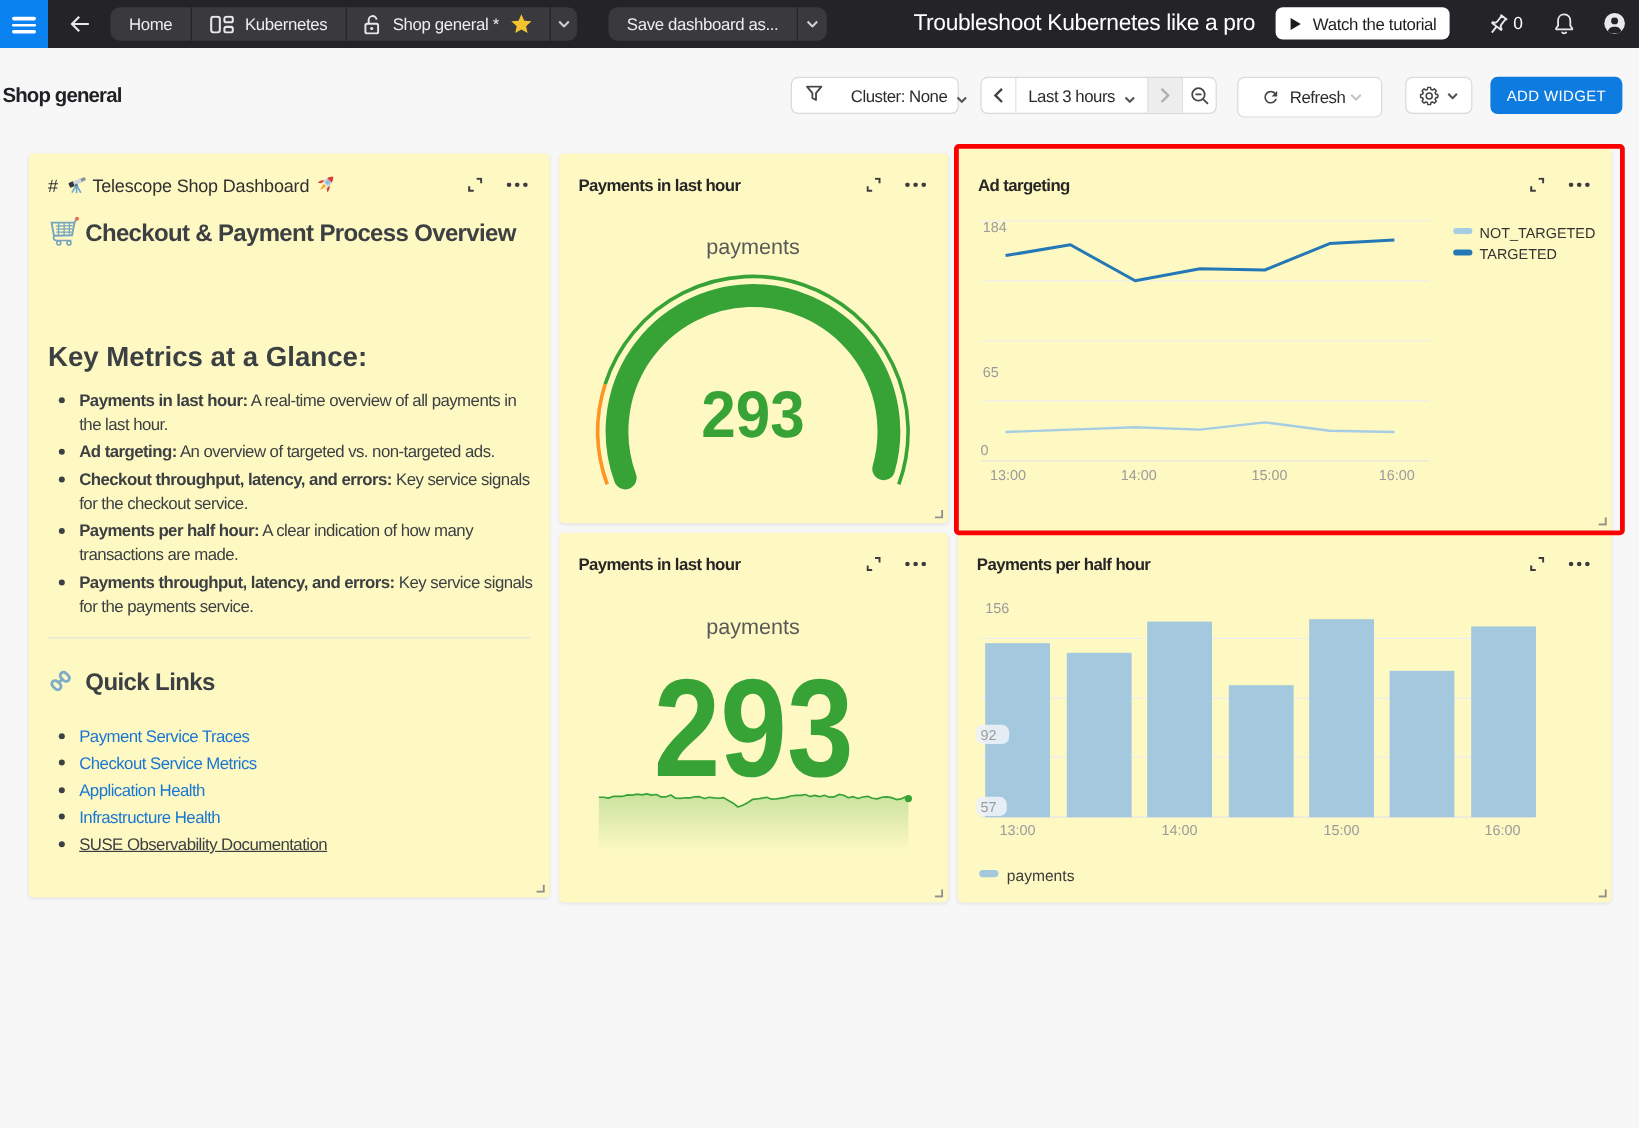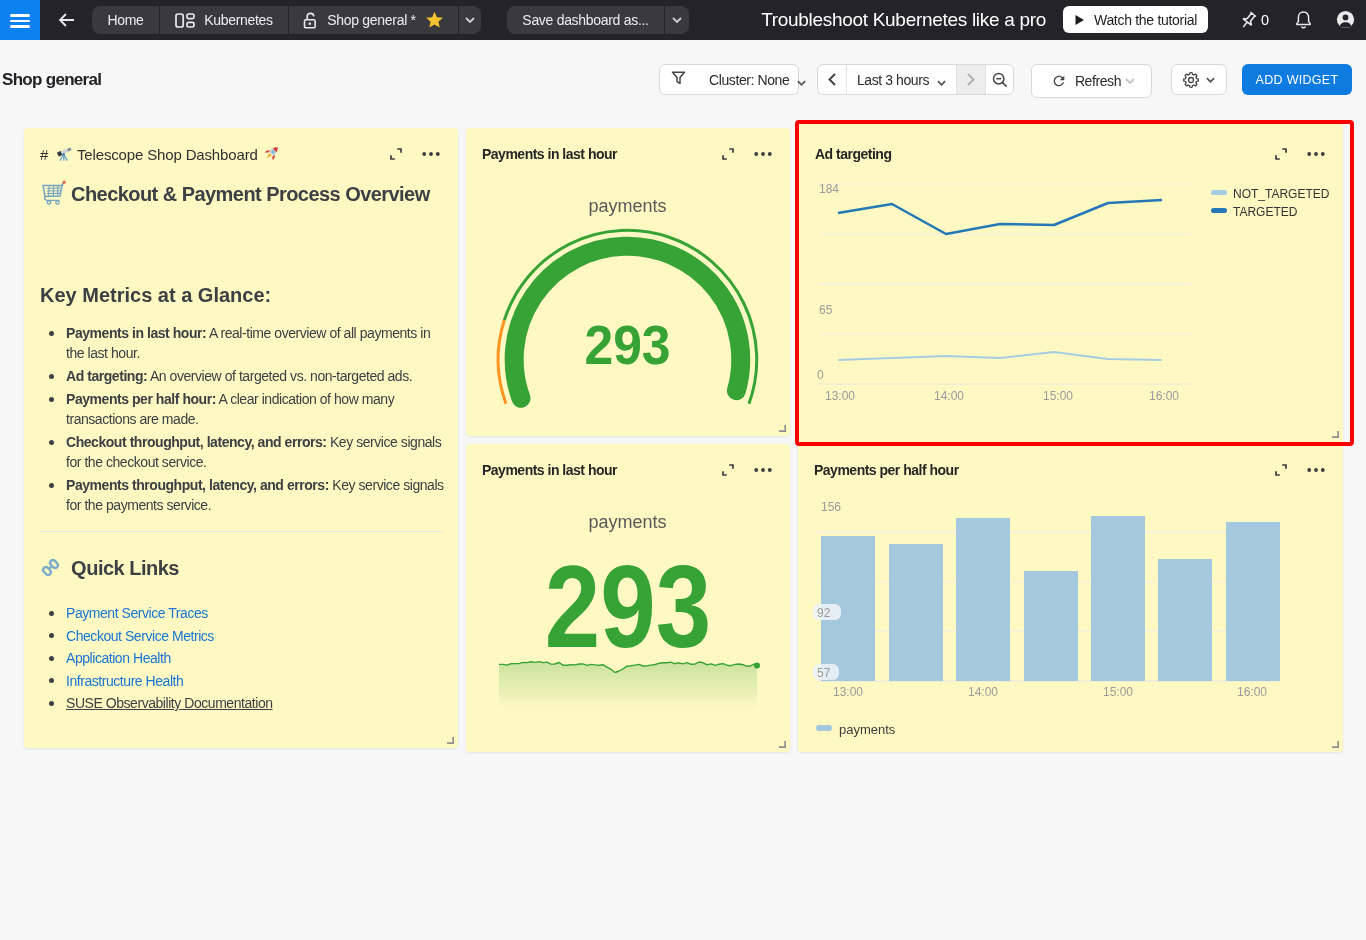--- a/index.html
+++ b/index.html
@@ -191,26 +191,26 @@
 <div style="position:absolute;left:16px;top:52px;font-size:20px;font-weight:bold;color:#3c4043;letter-spacing:-0.55px;white-space:nowrap"><svg width="26" height="25" viewBox="0 0 26 25" style="vertical-align:-4px">
         <path d="M3,5.5 L22,5.5 L20,16 L5,16.5 Z" fill="none" stroke="#76a5bf" stroke-width="1.6"></path>
         <path d="M6.5,8.5 L20.5,8 M6.8,11 L20,10.8 M7,13.5 L19.7,13.4" stroke="#76a5bf" stroke-width="1.1"></path>
         <path d="M9,5.5 L8.6,16.3 M13.5,5.5 L13.4,16.2 M18,5.5 L17.6,16" stroke="#76a5bf" stroke-width="1.1"></path>
         <path d="M22,5.5 L23.6,2.6" stroke="#76a5bf" stroke-width="1.6"></path>
         <circle cx="24.2" cy="2.2" r="1.6" fill="#e8694a"></circle>
         <path d="M5,16.5 C4,18.6 5,20.2 6.8,20.4 L19.5,20.4" fill="none" stroke="#76a5bf" stroke-width="1.4"></path>
         <circle cx="9" cy="22.5" r="1.7" fill="none" stroke="#76a5bf" stroke-width="1.3"></circle>
         <circle cx="17.5" cy="22.5" r="1.7" fill="none" stroke="#76a5bf" stroke-width="1.3"></circle>
       </svg> Checkout &amp; Payment Process Overview</div>
-<div style="position:absolute;left:16px;top:156px;font-size:20px;font-weight:bold;color:#3c4043">Key Metrics at a Glance:</div>
+<div style="position:absolute;left:16px;top:156px;font-size:23px;font-weight:bold;color:#3c4043">Key Metrics at a Glance:</div>
 <ul class="mdl" style="top:195px">
 <li><b>Payments in last hour:</b> A real-time overview of all payments in the last hour.</li>
 <li><b>Ad targeting:</b> An overview of targeted vs. non-targeted ads.</li>
+<li><b>Checkout throughput, latency, and errors:</b> Key service signals for the checkout service.</li>
 <li><b>Payments per half hour:</b> A clear indication of how many transactions are made.</li>
-<li><b>Checkout throughput, latency, and errors:</b> Key service signals for the checkout service.</li>
 <li><b>Payments throughput, latency, and errors:</b> Key service signals for the payments service.</li>
 </ul>
 <div style="position:absolute;left:16px;top:403px;width:402px;border-top:1px solid #e3e3e3"></div>
 <div style="position:absolute;left:16px;top:429px;font-size:20px;font-weight:bold;color:#3c4043;letter-spacing:-0.5px"><svg width="21" height="21" viewBox="0 0 21 21" style="vertical-align:-3px">
         <g fill="none" stroke="#7fadc7" stroke-width="2.4">
           <rect x="4.2" y="9.7" width="5.6" height="8.6" rx="2.8" transform="rotate(-45 7 14)"></rect>
           <rect x="11.2" y="2.7" width="5.6" height="8.6" rx="2.8" transform="rotate(-45 14 7)"></rect>
           <path d="M8.8,12.2 L12.2,8.8"></path>
         </g>
       </svg>&nbsp; Quick Links</div>

